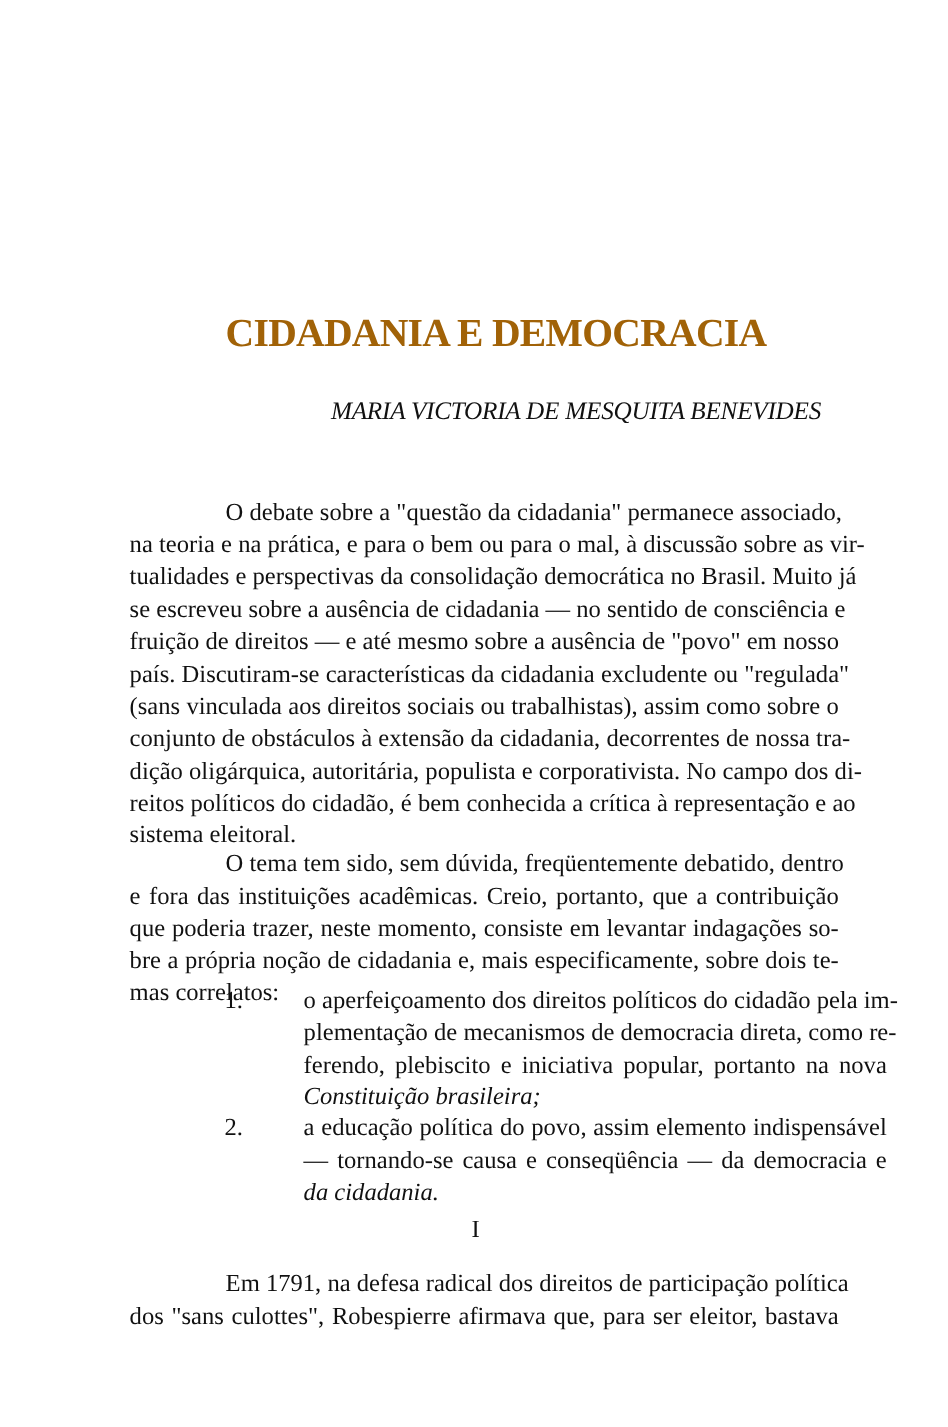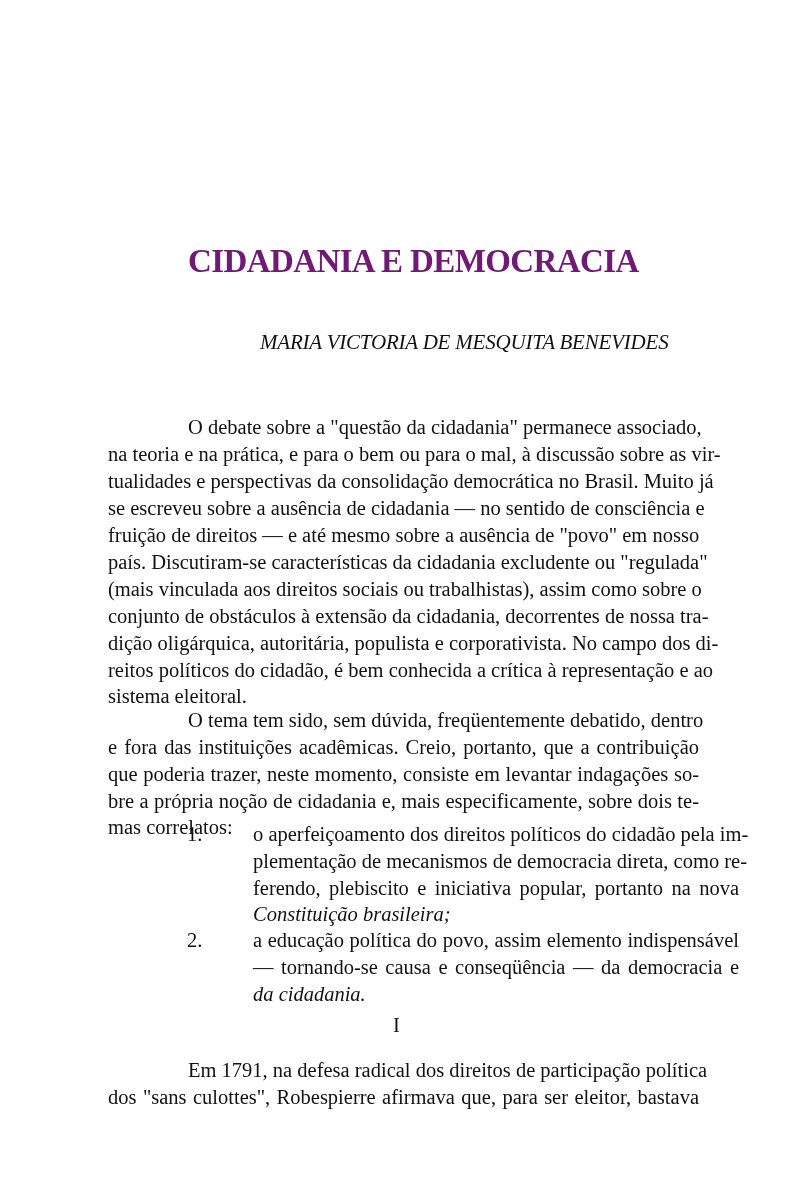--- a/index.html
+++ b/index.html
@@ -1,21 +1,21 @@
 <!DOCTYPE html>
 <html><head>
 <meta charset="utf-8">
 <style>
   html, body { margin: 0; padding: 0; background: #ffffff; }
   body { width: 790px; height: 1189px; position: relative; overflow: hidden;
          font-family: "Liberation Serif", "DejaVu Serif", serif; color: #111; }
   .page { position: absolute; left: 0; top: 0; width: 790px; height: 1189px; }
-  .title { position: absolute; left: 188px; top: 243px; width: 440px;
-           font-size: 33px; font-weight: bold; letter-spacing: -0.6px; white-space: nowrap; color: #701a75; }
-  .author { position: absolute; left: 260px; top: 330px; width: 440px; text-align: left;
+  .title { position: absolute; left: 188px; top: 260px; width: 440px;
+           font-size: 33px; font-weight: bold; letter-spacing: -0.6px; white-space: nowrap; color: #a16207; }
+  .author { position: absolute; left: 260px; top: 330px; width: 440px; text-align: center;
             font-size: 21px; font-style: italic; white-space: nowrap; letter-spacing: -0.2px; }
   .line { position: absolute; left: 108px; width: 591px; font-size: 20.5px; line-height: 24px;
           white-space: nowrap; text-align: justify; text-align-last: justify; }
   .line.last { text-align-last: left; }
   .line.indent { left: 188px; width: 511px; }
   .li-line { position: absolute; left: 213px; width: 486px; font-size: 20.5px; line-height: 24px;
              white-space: nowrap; text-align: justify; text-align-last: justify; margin-left: 40px; }
   .li-line.last { text-align-last: left; font-style: italic; }
   .li-num { position: absolute; left: 187px; font-size: 20.5px; line-height: 24px; }
   .section { position: absolute; left: 393px; top: 1013px; font-size: 20.5px; line-height: 24px; }
@@ -27,21 +27,21 @@
   <div class="title">CIDADANIA E DEMOCRACIA</div>
   <div class="author">MARIA VICTORIA DE MESQUITA BENEVIDES</div>
 
   <div>
     <div class="line indent" style="top:415px">O debate sobre a "questão da cidadania" permanece associado,</div>
     <div class="line" style="top:442px">na teoria e na prática, e para o bem ou para o mal, à discussão sobre as vir-</div>
     <div class="line" style="top:469px">tualidades e perspectivas da consolidação democrática no Brasil. Muito já</div>
     <div class="line" style="top:496px">se escreveu sobre a ausência de cidadania — no sentido de consciência e</div>
     <div class="line" style="top:523px">fruição de direitos — e até mesmo sobre a ausência de "povo" em nosso</div>
     <div class="line" style="top:550px">país. Discutiram-se características da cidadania excludente ou "regulada"</div>
-    <div class="line" style="top:577px">(mais vinculada aos direitos sociais ou trabalhistas), assim como sobre o</div>
+    <div class="line" style="top:577px">(sans vinculada aos direitos sociais ou trabalhistas), assim como sobre o</div>
     <div class="line" style="top:604px">conjunto de obstáculos à extensão da cidadania, decorrentes de nossa tra-</div>
     <div class="line" style="top:631px">dição oligárquica, autoritária, populista e corporativista. No campo dos di-</div>
     <div class="line" style="top:658px">reitos políticos do cidadão, é bem conhecida a crítica à representação e ao</div>
     <div class="line last" style="top:684px">sistema eleitoral.</div>
   </div>
 
   <div>
     <div class="line indent" style="top:708px">O tema tem sido, sem dúvida, freqüentemente debatido, dentro</div>
     <div class="line" style="top:735px">e fora das instituições acadêmicas. Creio, portanto, que a contribuição</div>
     <div class="line" style="top:762px">que poderia trazer, neste momento, consiste em levantar indagações so-</div>

